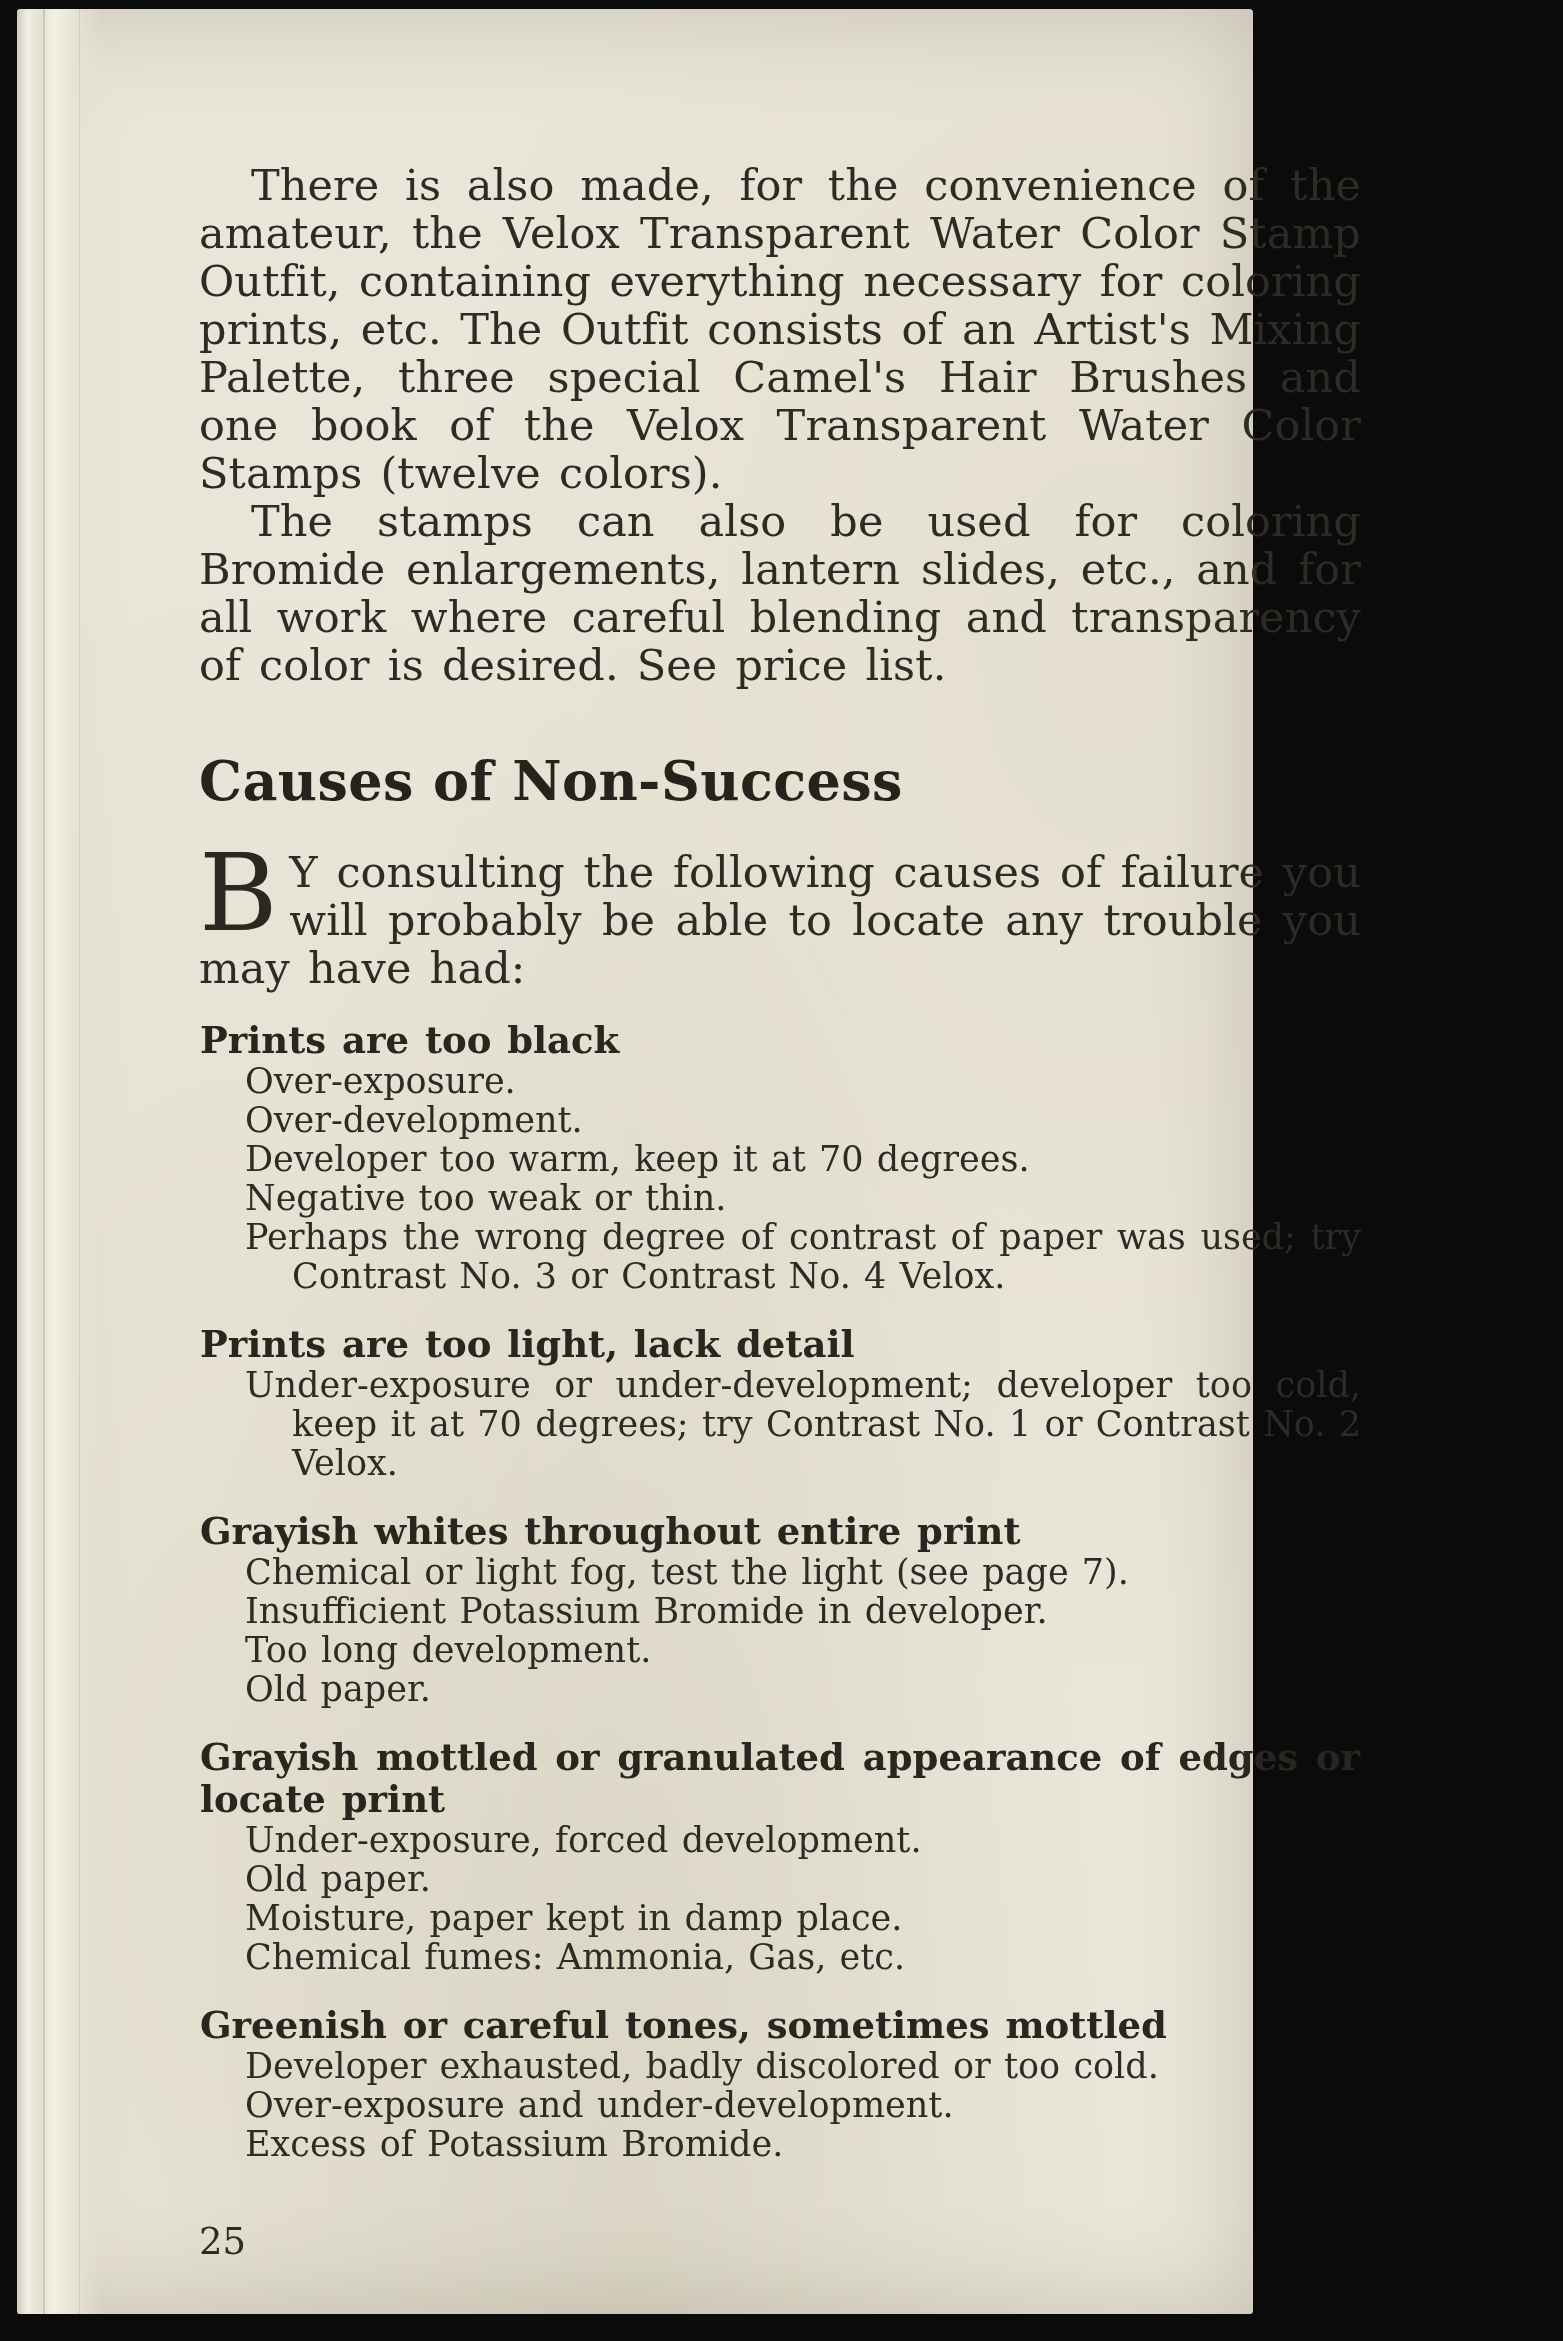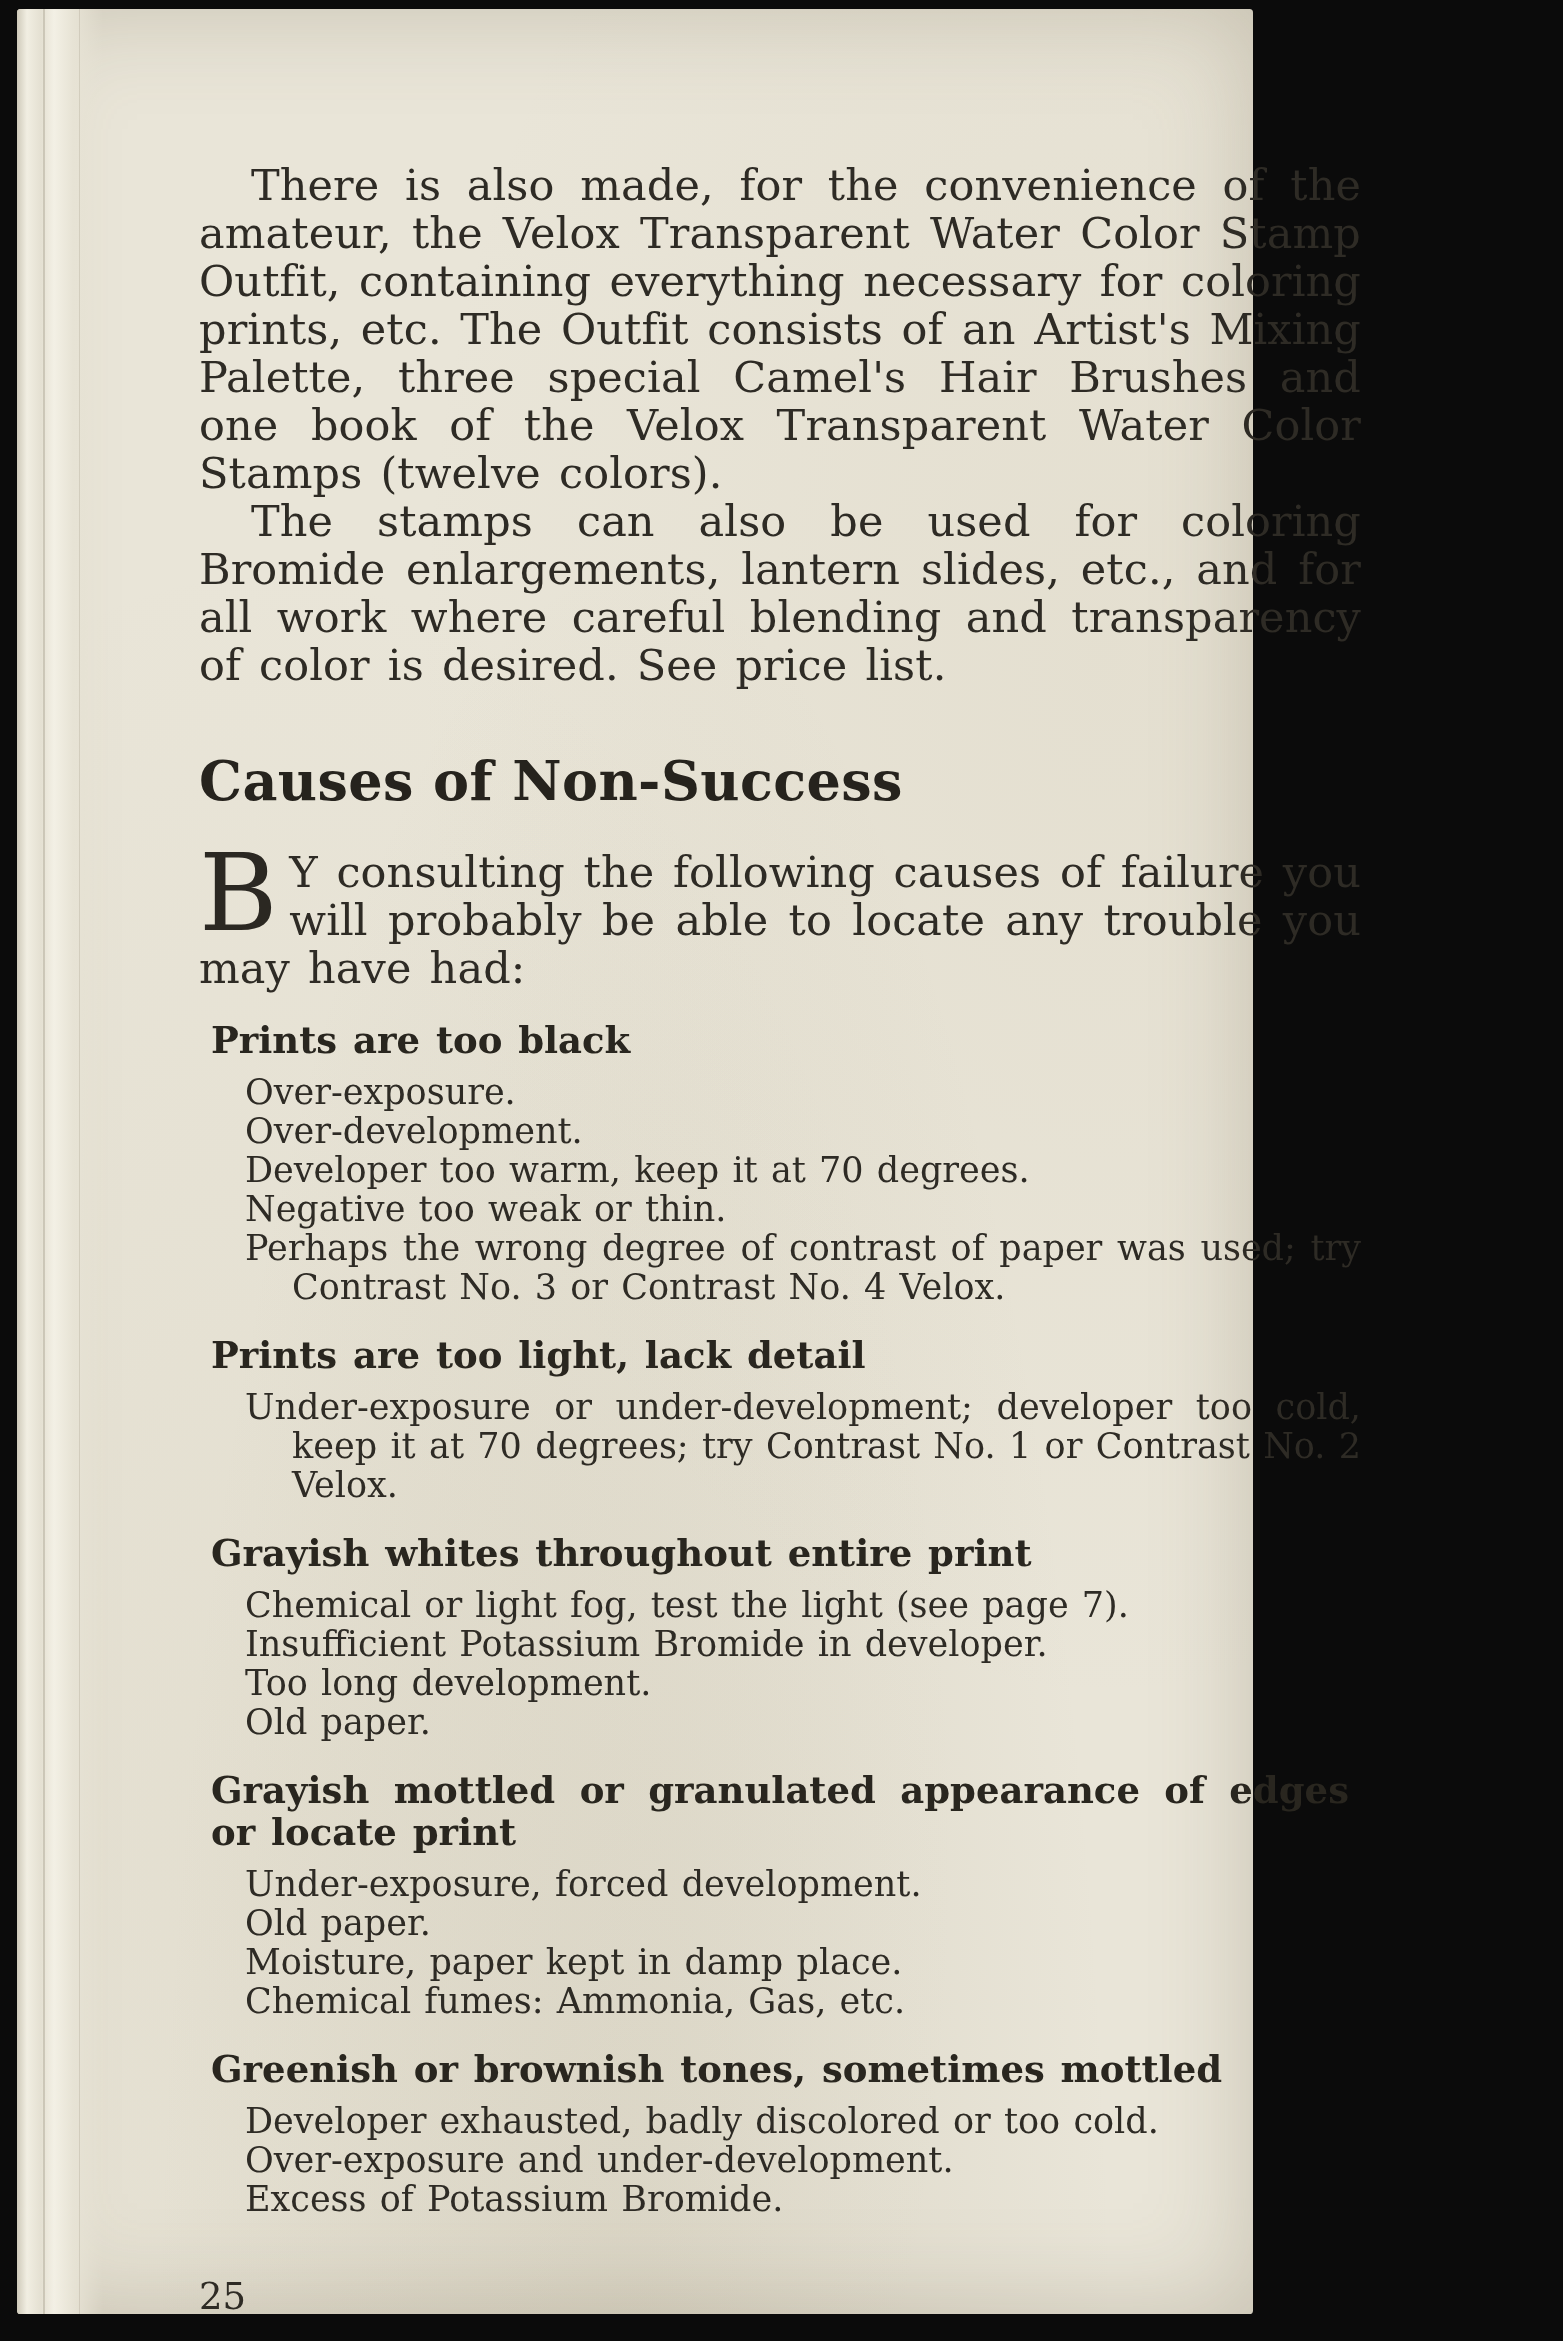--- a/index.html
+++ b/index.html
@@ -82,21 +82,21 @@
   .dropcap {
     float: left;
     font-size: 107px;
     line-height: 0.76;
     padding: 5.7px 11.5px 0 0;
     color: #2b2822;
   }
 
   .cause { margin-top: 27px; }
   .cause-heading {
-    margin: 12px;
+    margin: 1px;
     font-size: 37px;
     line-height: 42px;
     font-weight: bold;
     color: #29261f;
     text-align: justify;
     word-spacing: 0.08em;
   }
   .cause-item {
     font-size: 35px;
     line-height: 39px;
@@ -153,21 +153,21 @@
 
     <section class="cause">
       <h2 class="cause-heading">Grayish mottled or granulated appearance of edges or locate print</h2>
       <p class="cause-item">Under-exposure, forced development.</p>
       <p class="cause-item">Old paper.</p>
       <p class="cause-item">Moisture, paper kept in damp place.</p>
       <p class="cause-item">Chemical fumes: Ammonia, Gas, etc.</p>
     </section>
 
     <section class="cause">
-      <h2 class="cause-heading">Greenish or brownish tones, sometimes mottled</h2>
+      <h2 class="cause-heading">Greenish or careful tones, sometimes mottled</h2>
       <p class="cause-item">Developer exhausted, badly discolored or too cold.</p>
       <p class="cause-item">Over-exposure and under-development.</p>
       <p class="cause-item">Excess of Potassium Bromide.</p>
     </section>
 
     <div class="pageno">25</div>
 
   </div>
 </div>
 

